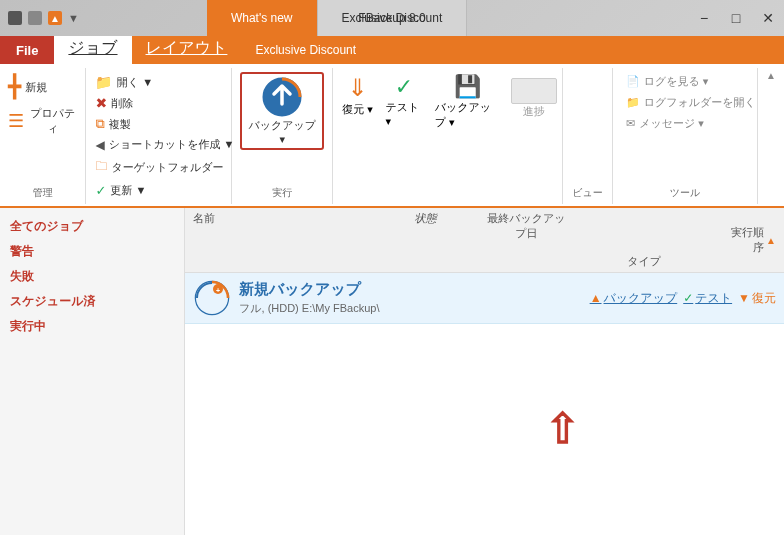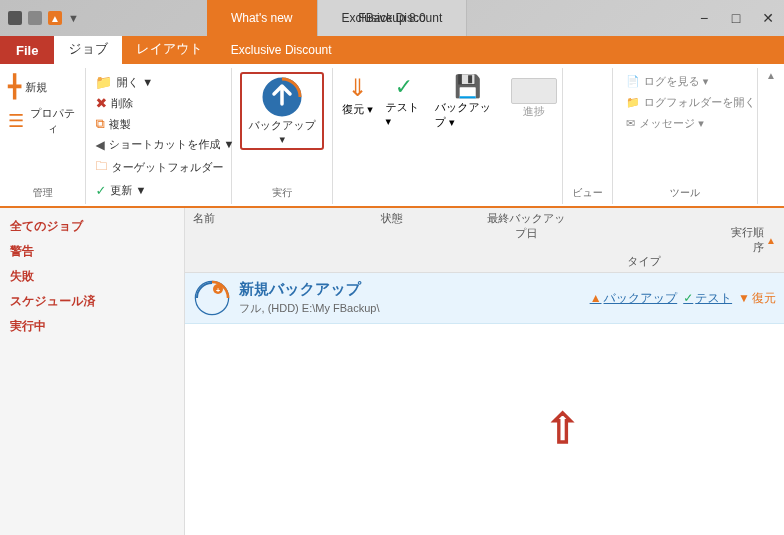--- a/index.html
+++ b/index.html
@@ -80,23 +80,24 @@
       color: white;
       font-weight: bold;
       font-size: 13px;
       cursor: pointer;
     }
     .menu-tab {
       display: flex;
       align-items: center;
       padding: 12px 14px;
       color: white;
-      font-size: 13px;
+      font-size: 16px;
       cursor: pointer;
       border-bottom: 3px solid transparent;
+      text-decoration: underline;
     }
     .menu-tab.active {
       background: white;
       color: #333;
       border-bottom: 3px solid white;
     }
     .menu-tab-exclusive {
       display: flex;
       align-items: center;
       padding: 0 14px;
@@ -192,21 +193,21 @@
     .job-table-header {
       display: flex;
       background: #f0f0f0;
       border-bottom: 1px solid #ddd;
       padding: 3px 8px;
       font-size: 11px;
       color: #555;
       gap: 48px;
     }
     .job-col-name { flex: 2.5; }
-    .job-col-status { flex: 1; text-align: left; }
+    .job-col-status { flex: 1; text-align: right; font-style: italic; }
     .job-col-lastbackup { flex: 1.5; text-align: center; }
     .job-col-type { flex: 1; text-align: center; margin-top: 43px; }
     .job-col-order {
       flex: 1;
       text-align: right;
       display: flex;
       align-items: center;
       justify-content: flex-end;
       gap: 2px;
     }

